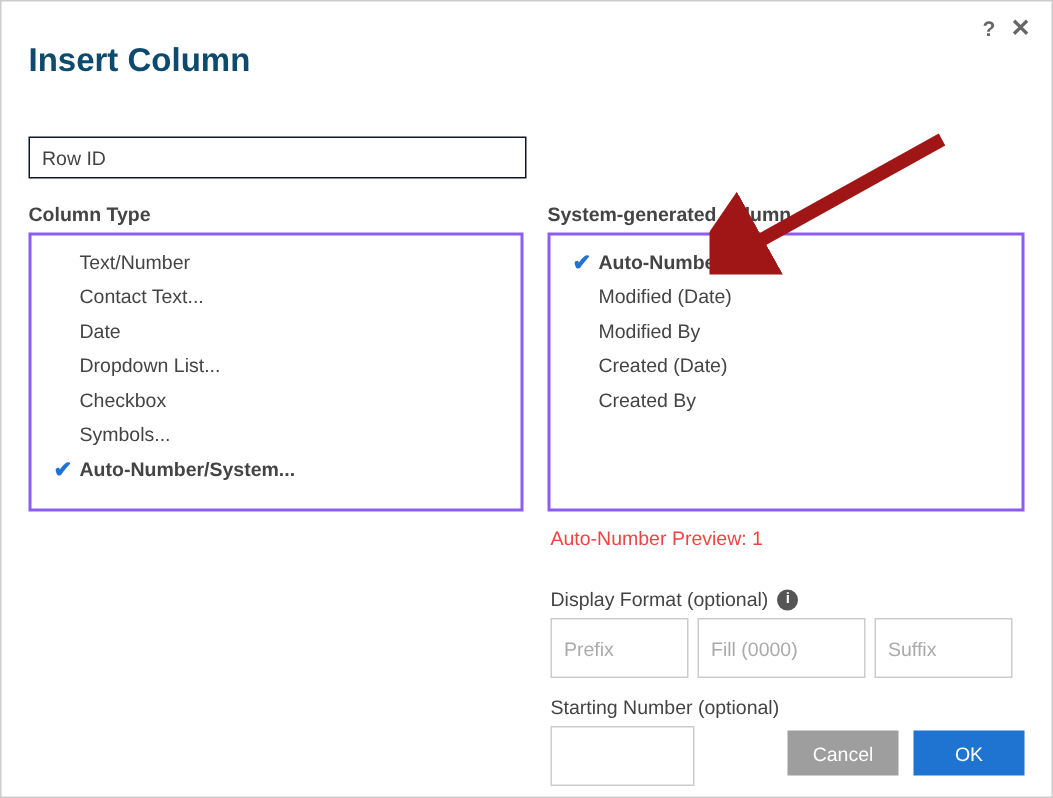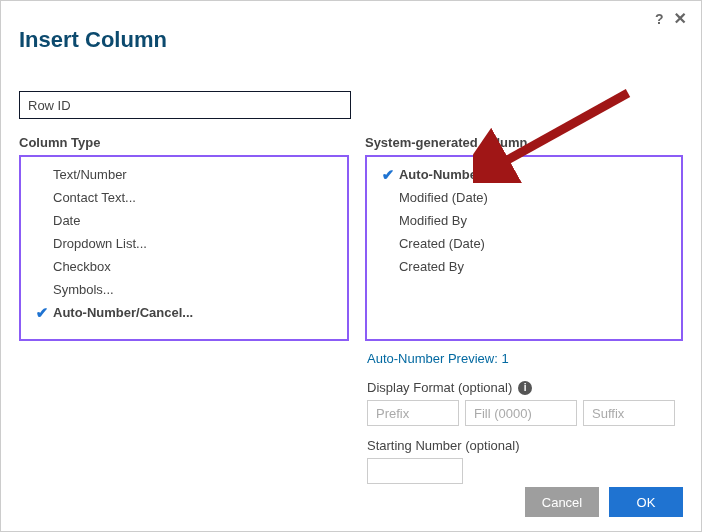--- a/index.html
+++ b/index.html
@@ -74,31 +74,31 @@
     width: 22px;
     display: inline-flex;
     align-items: center;
     justify-content: center;
     color: #1f73d1;
     font-weight: bold;
     font-size: 15px;
   }
   .list-item.selected { font-weight: bold; }
   .right-panel { margin-top: 10px; width: 320px; margin-left: 348px;}
-  .preview-line { color: #0369a1; margin-bottom: 14px; font-size: 13px;}
+  .preview-line { color: #ef4444; margin-bottom: 26px; font-size: 13px;}
   .inline-label { display:flex; align-items:center; gap:6px; margin-bottom:5px; font-size:13px; color:#444;}
   .info-icon {
     width: 14px; height: 14px; border-radius: 50%;
     background: #555; color: #fff; font-size: 10px;
     display: inline-flex; align-items:center; justify-content:center;
     font-weight: bold; cursor: pointer;
   }
   .format-row { display:flex; gap:6px; margin-bottom: 12px;}
   .small-input {
-    height: 26px;
+    height: 40px;
     border: 1px solid #ccc;
     padding: 0 8px;
     font-size: 13px;
     color: #888;
   }
   .small-input::placeholder { color: #aaa; }
   .prefix-input { width: 92px; }
   .fill-input   { width: 112px; }
   .suffix-input { width: 92px; }
   .start-input  { width: 96px; }
@@ -164,21 +164,21 @@
           <div class="list-item">
             <span class="check"></span>
             <span>Checkbox</span>
           </div>
           <div class="list-item">
             <span class="check"></span>
             <span>Symbols...</span>
           </div>
           <div class="list-item selected">
             <span class="check">✔</span>
-            <span>Auto-Number/Cancel...</span>
+            <span>Auto-Number/System...</span>
           </div>
         </div>
     </div>
 
     <div class="col-right">
       <div class="field-label">System-generated column</div>
       <div class="listbox" id="sys-column-list">
           <div class="list-item selected">
             <span class="check">✔</span>
             <span>Auto-Number</span>

